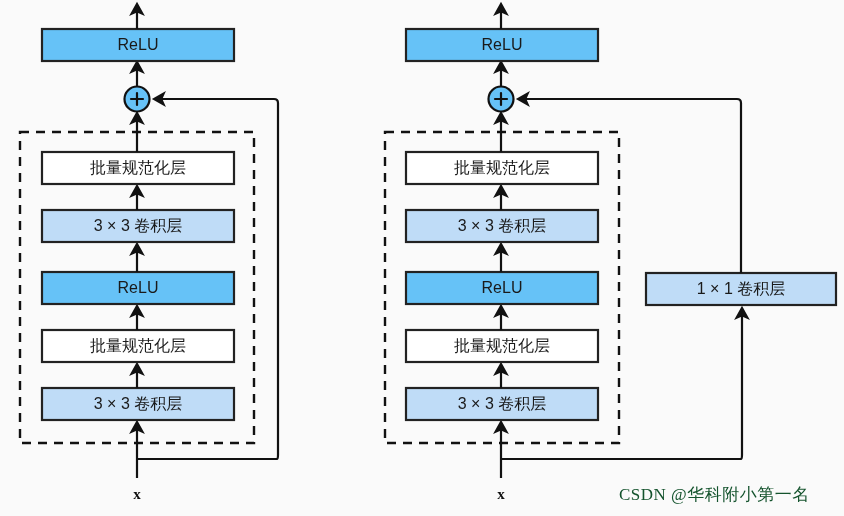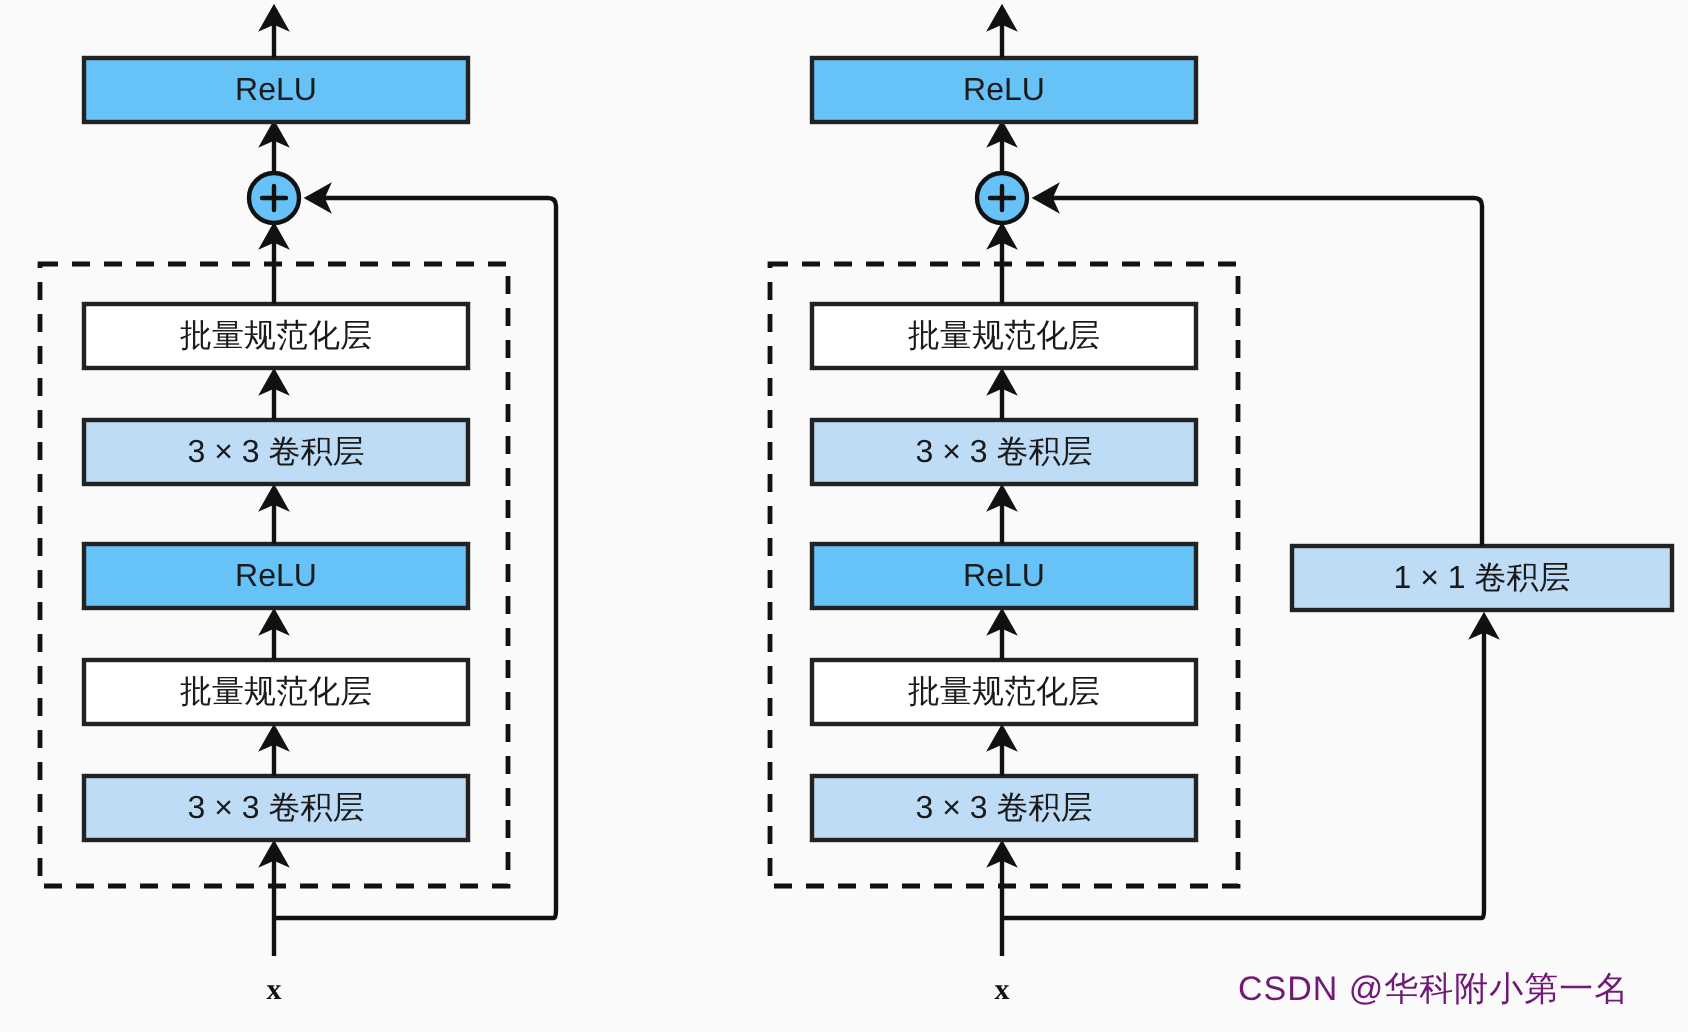--- a/index.html
+++ b/index.html
@@ -62,23 +62,23 @@
   .input-label {
     font-family: "Liberation Serif", "DejaVu Serif", serif;
     font-size: 15px;
     font-weight: bold;
     fill: #111111;
     text-anchor: middle;
     dominant-baseline: middle;
   }
   .watermark {
     position: absolute;
-    font-family: Liberation Sans, sans-serif;
+    font-family: Liberation Serif, serif;
     font-size: 17px;
-    color: #701a75;
+    color: #14532d;
     white-space: nowrap;
     letter-spacing: 0.5px;
     user-select: none;
   }
 </style>
 </head>
 <body>
 
 <div id="canvas">
 

